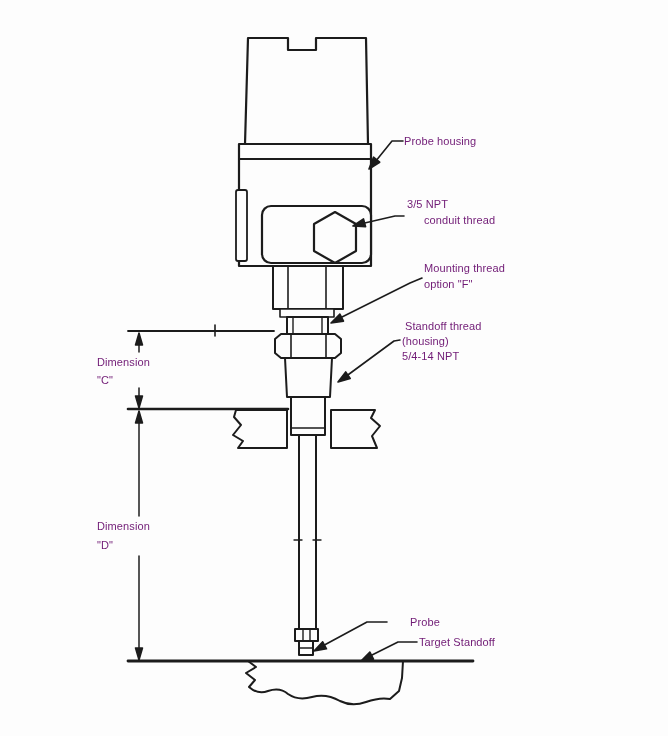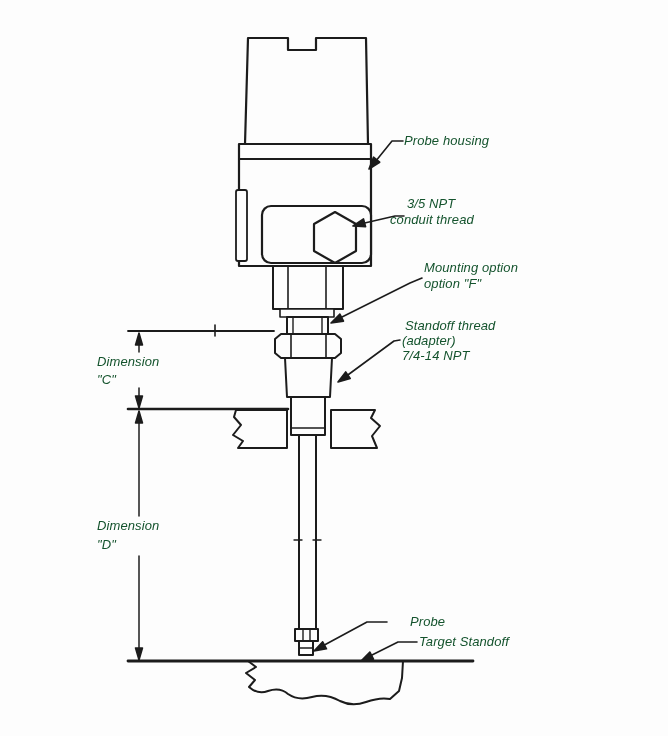--- a/index.html
+++ b/index.html
@@ -2,22 +2,22 @@
 <html><head>
 <meta charset="utf-8">
 <style>
   html,body{margin:0;padding:0;background:#fff;}
   #stage{
     position:relative;width:668px;height:736px;background:#fdfdfd;
     font-family:"Liberation Sans", sans-serif;overflow:hidden;
   }
   #drawing{position:absolute;left:0;top:0;}
   .lbl{
-    position:absolute;font-size:13px;line-height:16px;color:#14532d;
-    letter-spacing:0.1px;white-space:nowrap;font-style:italic;
+    position:absolute;font-size:11px;line-height:16px;color:#701a75;
+    letter-spacing:0.1px;white-space:nowrap;
   }
   .lbl-center{text-align:left;width:84px;}
   svg *{vector-effect:non-scaling-stroke;}
 </style>
 </head>
 <body>
 
 <div id="stage">
 
   <svg id="drawing" width="668" height="736" viewBox="0 0 668 736" fill="none" stroke="#1c1c1c" stroke-width="2.2" stroke-linecap="round" stroke-linejoin="round">
@@ -115,28 +115,28 @@
       <polygon points="314,651 326.5,648.8 322.7,641.8" fill="#1c1c1c"></polygon>
 
       <polyline points="417,642 398,642 364,659"></polyline>
       <polygon points="361,661 373.5,659.2 369.9,652" fill="#1c1c1c"></polygon>
     </g>
   </svg>
 
   <div class="lbl" style="left:404px;top:133px">Probe housing</div>
 
   <div class="lbl" style="left:407px;top:196px">3/5 NPT</div>
-  <div class="lbl" style="left:390px;top:212px">conduit thread</div>
+  <div class="lbl" style="left:424px;top:212px">conduit thread</div>
 
-  <div class="lbl" style="left:424px;top:260px">Mounting option</div>
+  <div class="lbl" style="left:424px;top:260px">Mounting thread</div>
   <div class="lbl" style="left:424px;top:276px">option "F"</div>
 
   <div class="lbl" style="left:405px;top:318px">Standoff thread</div>
-  <div class="lbl" style="left:402px;top:333px">(adapter)</div>
-  <div class="lbl" style="left:402px;top:348px">7/4-14 NPT</div>
+  <div class="lbl" style="left:402px;top:333px">(housing)</div>
+  <div class="lbl" style="left:402px;top:348px">5/4-14 NPT</div>
 
   <div class="lbl lbl-center" style="left:97px;top:354px">Dimension</div>
   <div class="lbl lbl-center" style="left:97px;top:372px">"C"</div>
 
   <div class="lbl lbl-center" style="left:97px;top:518px">Dimension</div>
   <div class="lbl lbl-center" style="left:97px;top:537px">"D"</div>
 
   <div class="lbl" style="left:410px;top:614px">Probe</div>
 
   <div class="lbl" style="left:419px;top:634px">Target Standoff</div>

